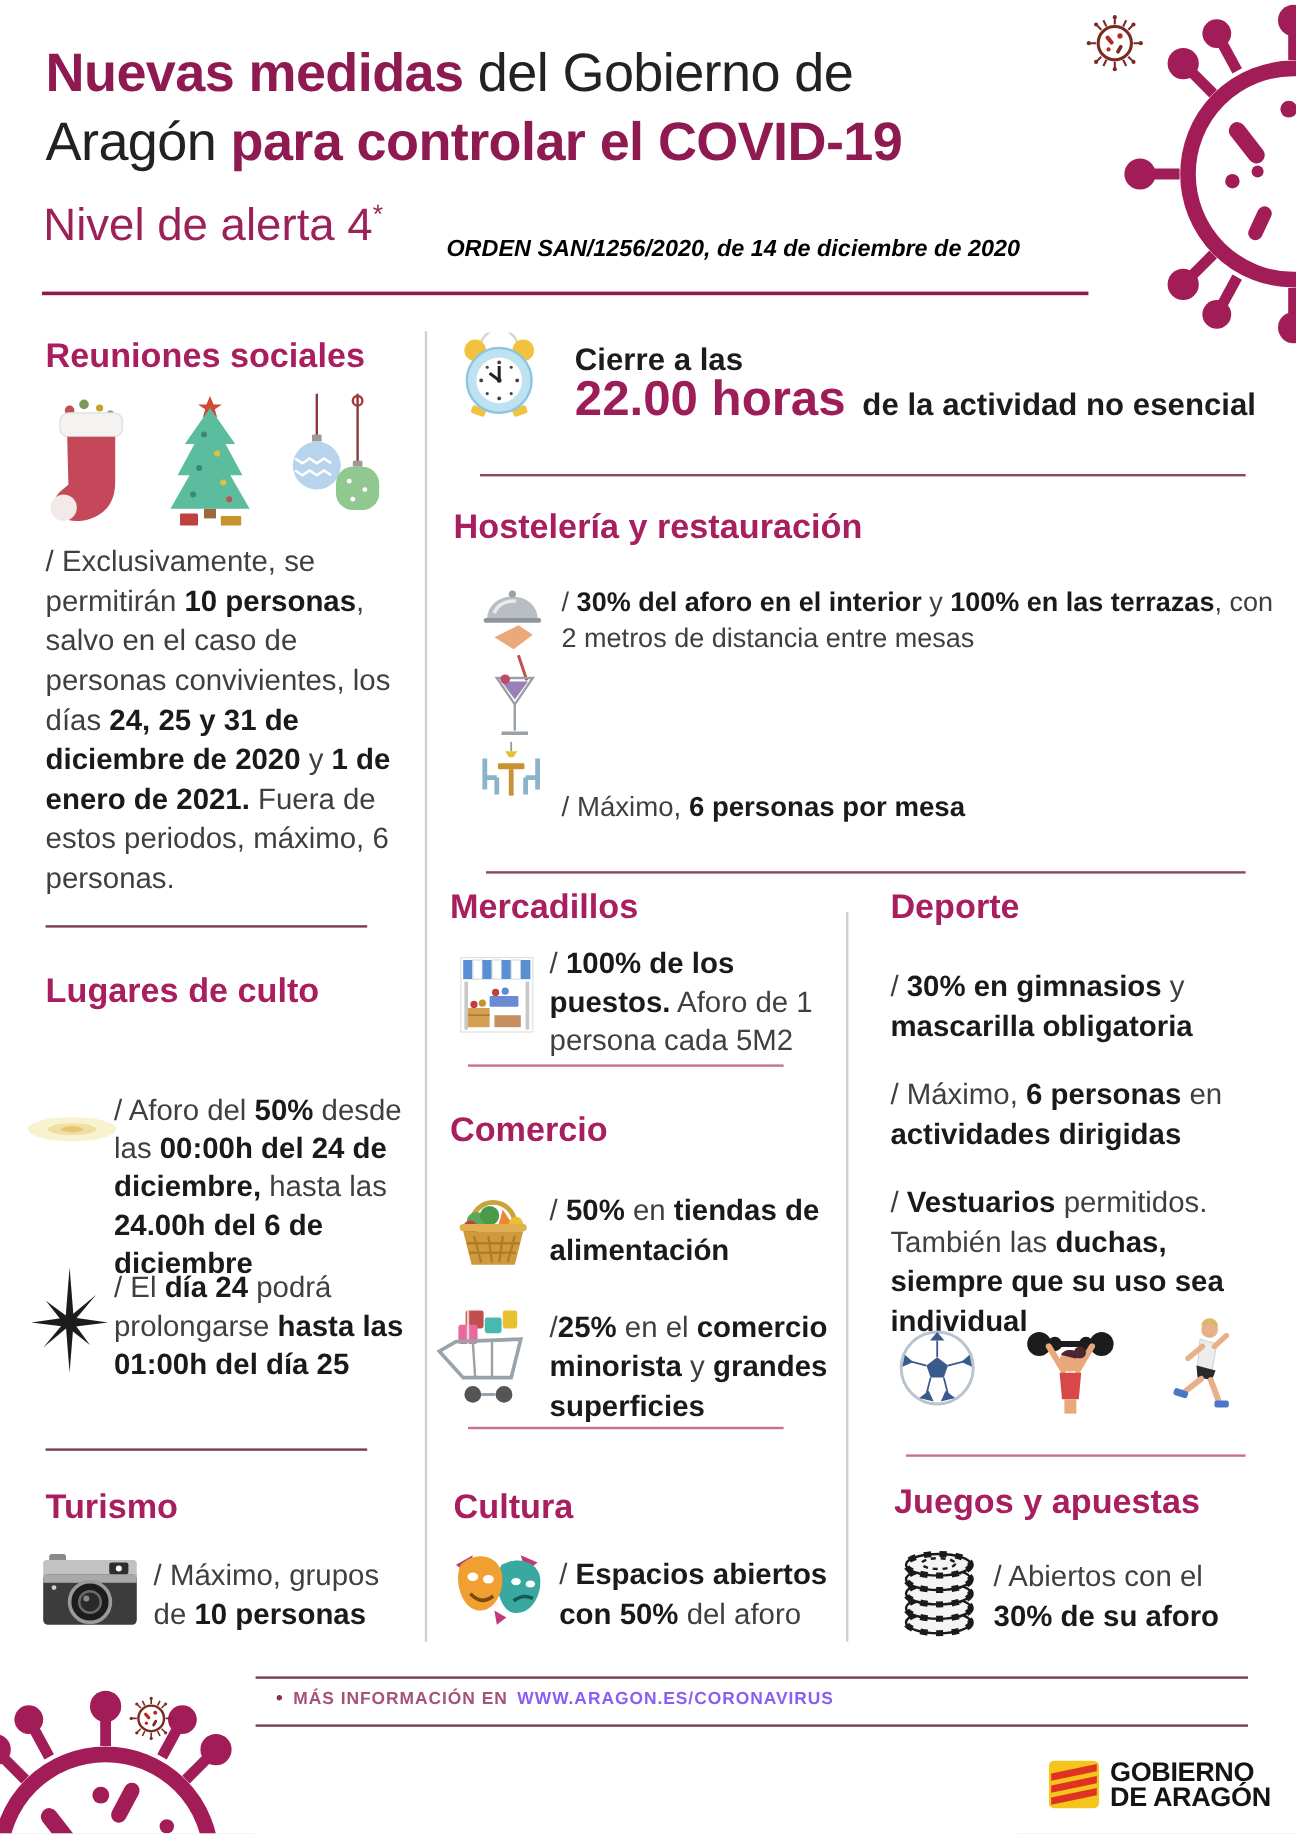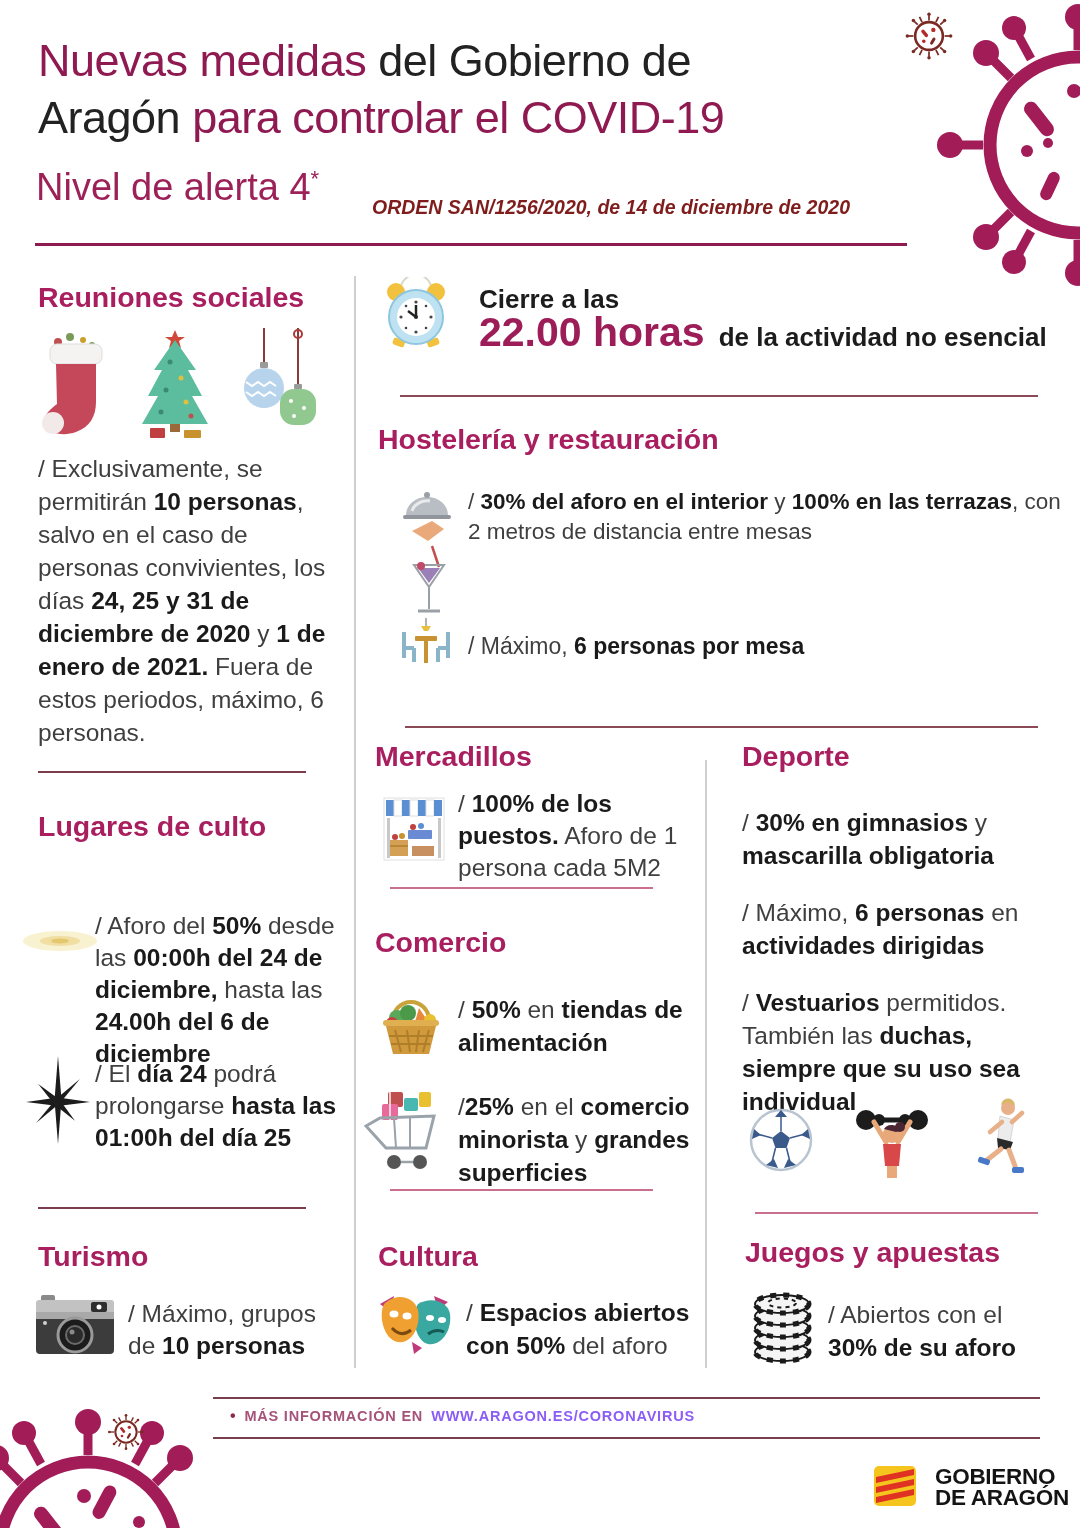--- a/index.html
+++ b/index.html
@@ -3,25 +3,25 @@
 <meta charset="utf-8">
 <style>
   html,body{margin:0;padding:0;background:#e8e8e8;}
   .page{position:relative;width:1080px;height:1528px;background:#ffffff;overflow:hidden;
         font-family:"Liberation Sans","DejaVu Sans",sans-serif;color:#3f3f3f;margin:0 auto;}
   .abs{position:absolute;}
   :root{--mag:#9c1d57;--maghead:#a81e5e;}
 
   
   .title{left:38px;top:32px;font-size:45px;line-height:57px;letter-spacing:-0.5px;}
-  .title .seg-m{color:#8f1a52;font-weight:400;}
+  .title .seg-m{color:#8f1a52;font-weight:700;}
   .title .seg-k{color:#222;font-weight:500;}
   .nivel{left:36px;top:166px;font-size:38px;color:#9c2158;font-weight:400;}
   .nivel .sup{font-size:22px;vertical-align:14px;}
-  .orden{left:372px;top:196px;font-size:19.5px;font-style:italic;font-weight:700;color:#7f1d1d;}
+  .orden{left:372px;top:196px;font-size:19.5px;font-style:italic;font-weight:700;color:#000000;}
   .header-rule{left:35px;top:243px;width:872px;height:3px;background:#8e1a4f;}
 
   .h2{font-size:28.5px;font-weight:800;color:var(--maghead);letter-spacing:0;}
 
   .body-txt{font-size:24.5px;line-height:33px;color:#3f3f3f;}
   .seg-b{font-weight:800;color:#1a1a1a;}
 
   
   .sec-reuniones-h{left:38px;top:281px;}
   .xmas-icons{left:40px;top:328px;display:flex;gap:20px;align-items:flex-end;}
@@ -49,21 +49,21 @@
   .cierre-rest{font-size:26px;font-weight:800;color:#1c1c1c;}
   .rule-mid1{left:400px;top:395px;width:638px;height:2px;background:#8a4a58;}
 
   
   .sec-host-h{left:378px;top:423px;}
   .host1-icon{left:400px;top:487px;}
   .host1-text{left:468px;top:487px;width:600px;font-size:22.5px;line-height:30px;}
   .host2-icon{left:410px;top:543px;}
   .host2-text{left:468px;top:576px;width:520px;font-size:23px;}
   .host3-icon{left:396px;top:618px;}
-  .host3-text{left:468px;top:630px;width:520px;font-size:23px;}
+  .host3-text{left:468px;top:656px;width:520px;font-size:23px;}
   .rule-mid2{left:405px;top:726px;width:633px;height:2px;background:#8a4a58;}
 
   
   .sec-merc-h{left:375px;top:740px;}
   .merc-icon{left:382px;top:796px;}
   .merc-text{left:458px;top:788px;width:238px;line-height:32px;}
   .rule-a1{left:390px;top:887px;width:263px;height:2px;background:#c9708e;}
   .sec-com-h{left:375px;top:926px;}
   .com1-icon{left:377px;top:990px;}
   .com1-text{left:458px;top:993px;width:248px;}
@@ -87,21 +87,21 @@
   .jue-icon{left:750px;top:1290px;}
   .jue-text{left:828px;top:1298px;width:228px;}
 
   
   .foot-rule1{left:213px;top:1397px;width:827px;height:2px;background:#7a3f4d;}
   .foot-info{left:230px;top:1407px;display:flex;gap:8px;align-items:center;
              font-size:14.5px;letter-spacing:0.8px;color:#a5537a;font-weight:600;}
   .foot-info .dot{color:#8a2a50;font-size:16px;}
   .foot-info .url{font-weight:800;color:#8b5cf6;}
   .foot-rule2{left:213px;top:1437px;width:827px;height:2px;background:#7a3f4d;}
-  .logo{left:874px;top:1466px;display:flex;gap:19px;align-items:flex-start;}
+  .logo{left:874px;top:1466px;display:flex;gap:9px;align-items:center;}
   .logo-text{font-size:22.5px;font-weight:800;color:#141414;line-height:21px;letter-spacing:-0.3px;}
 
   
   .dec-virus-tr{left:928px;top:-5px;}
   .dec-virus-bl{left:-62px;top:1400px;}
   .dec-svirus-tr{left:903px;top:10px;}
   .dec-svirus-bl{left:106px;top:1412px;}
 </style>
 </head>
 <body>

